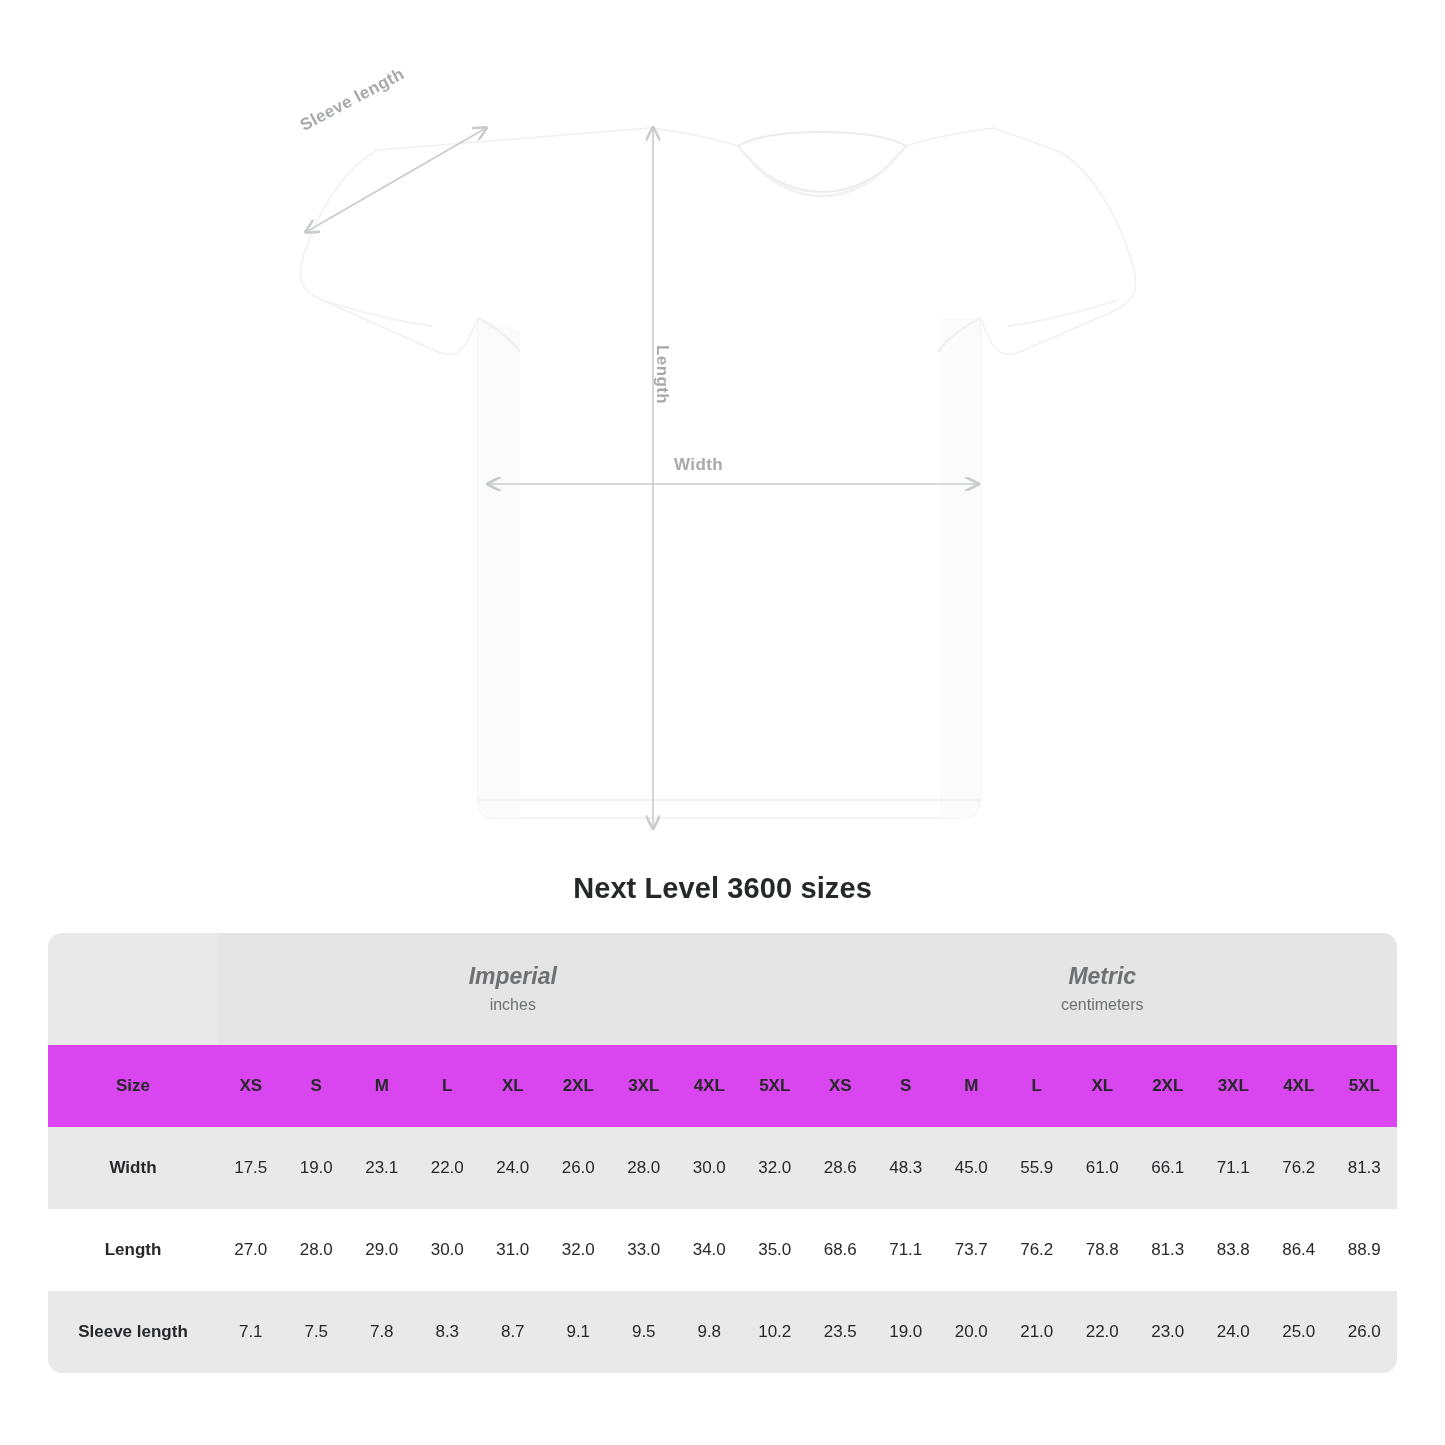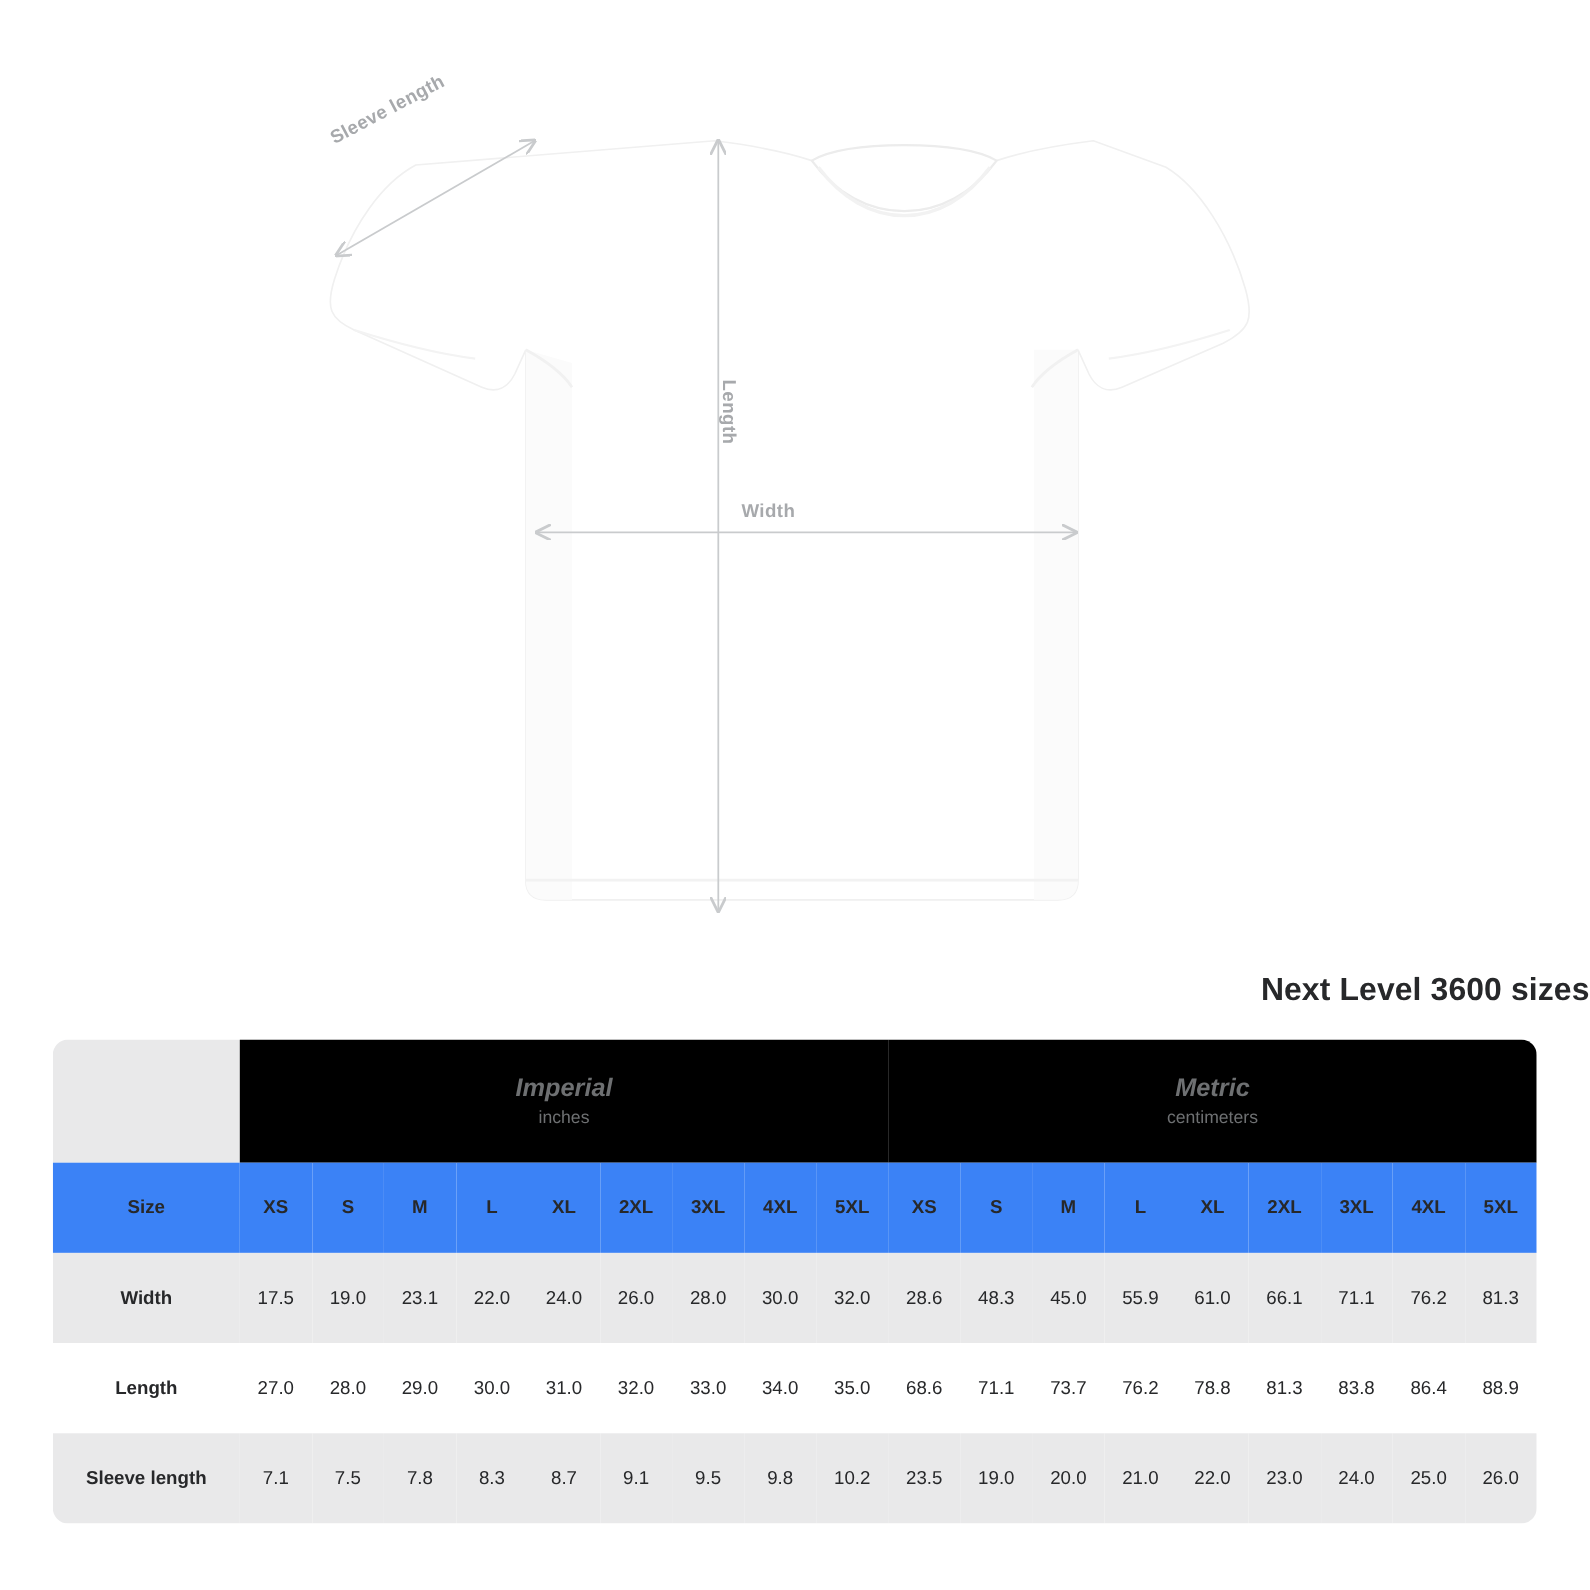--- a/index.html
+++ b/index.html
@@ -51,22 +51,22 @@
     writing-mode: vertical-rl;
     text-orientation: mixed;
   }
   .label-width {
     left: 674px;
     top: 455px;
   }
 
   
   .title-block {
-    text-align: right;
-    margin-top: 24px;
+    text-align: center;
+    margin-top: 12px;
   }
   .chart-title {
     font-size: 29px;
     font-weight: bold;
     color: #27282a;
     margin: 0;
     letter-spacing: .1px;
   }
   .chart-note {
     font-size: 16.5px;
@@ -87,39 +87,39 @@
     table-layout: fixed;
   }
   table.size-table td, table.size-table th {
     text-align: center;
     vertical-align: middle;
     font-size: 17px;
     color: #27282a;
     border: none;
   }
   .unit-header td {
-    background: #000000;
+    background: #e5e5e5;
     height: 112px;
     padding: 0;
   }
   .unit-header td.corner { background: #e9e9ea; }
   .unit-name {
     font-size: 23px;
     font-weight: bold;
     font-style: italic;
     color: #6e7072;
     line-height: 1.1;
   }
   .unit-sub {
     font-size: 16px;
     color: #6e7072;
     margin-top: 6px;
   }
   .row-size td {
-    background: #3b82f6;
+    background: #d946ef;
     height: 80px;
     font-weight: bold;
     font-size: 17px;
   }
   .row-size td.rowhead { font-size: 17px; }
   .row-alt td { background: #e9e9ea; }
   .row-plain td { background: #ffffff; }
   tbody tr td { height: 80px; }
   td.rowhead {
     font-weight: bold;

